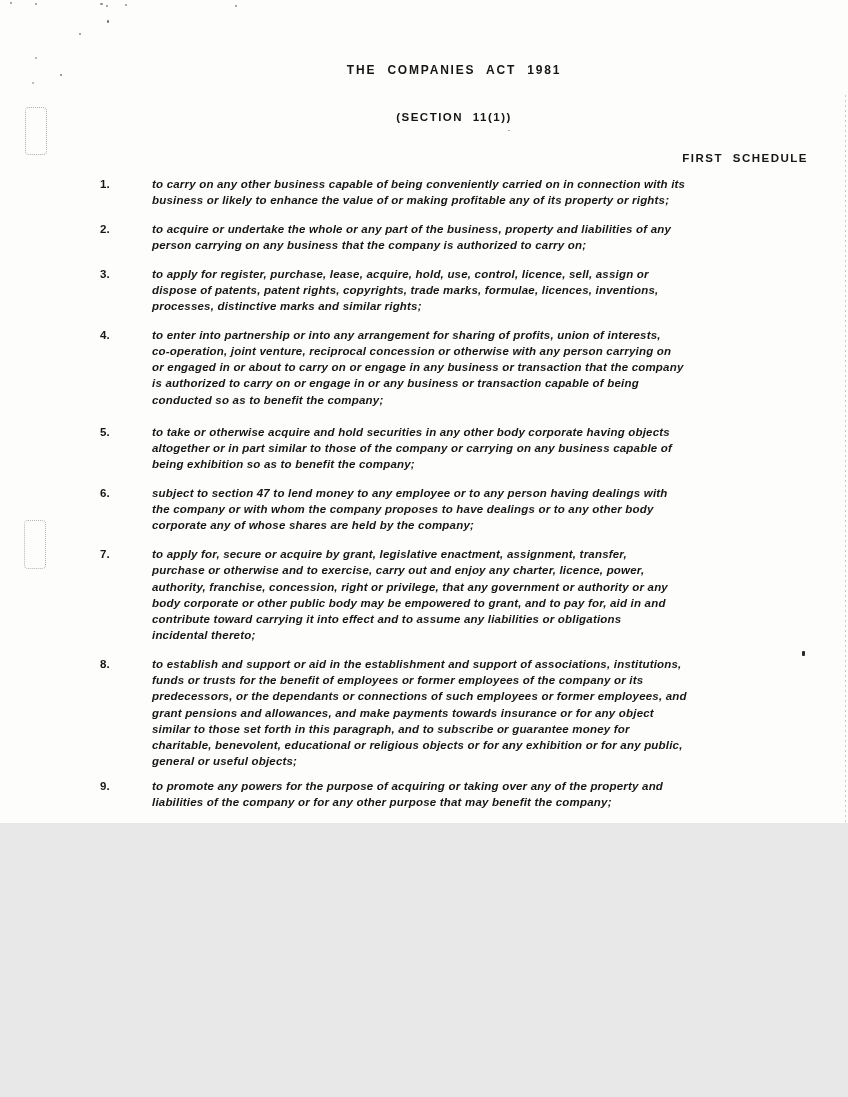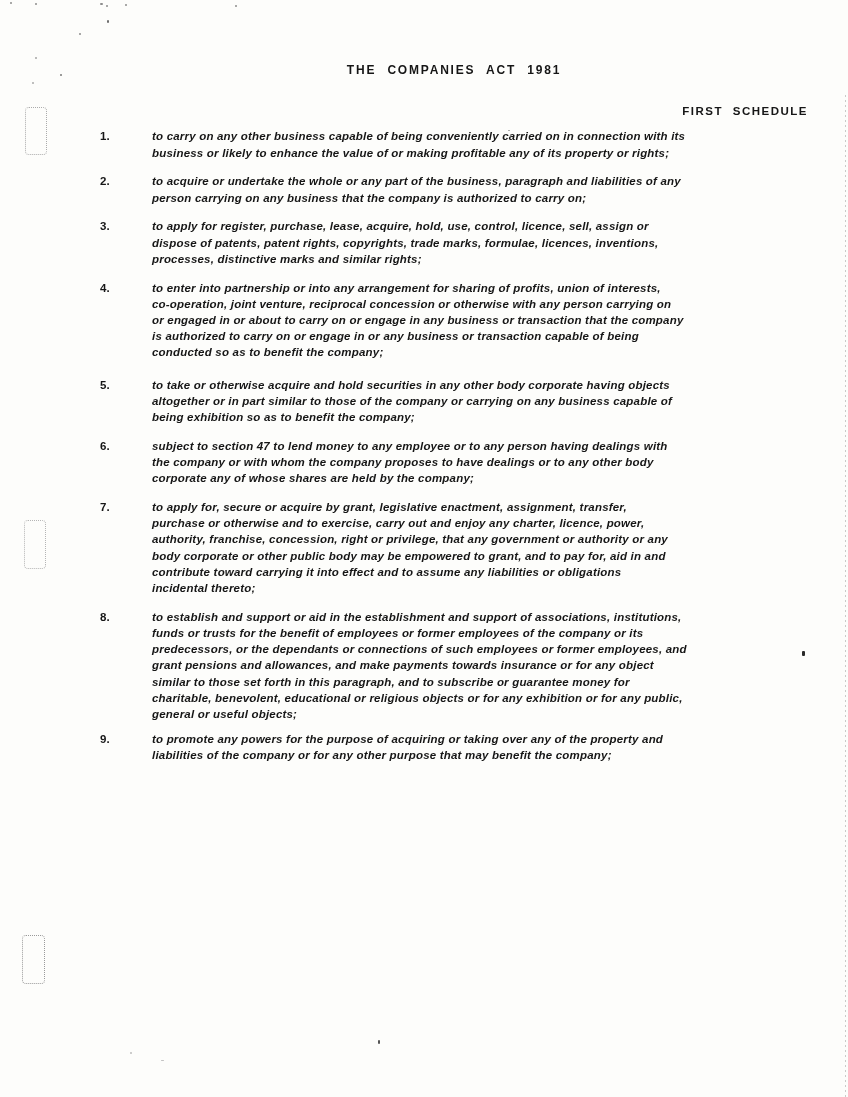--- a/index.html
+++ b/index.html
@@ -1,18 +1,18 @@
 <!DOCTYPE html>
 <html><head>
 <meta charset="utf-8">
 <style>
   html,body{margin:0;padding:0;background:#e8e8e8;}
   .page{
     position:relative;
-    width:848px;height:1097px;
+    width:848px;height:823px;
     background:#fdfdfb;
     overflow:hidden;
     font-family:"Liberation Sans", sans-serif;
     color:#161616;
   }
   .content{
     position:absolute;left:100px;top:0;width:708px;
     padding-top:62px;
     font-size:11.5px;
     font-weight:bold;
@@ -113,36 +113,37 @@
   <div class="speck s13"></div>
   <div class="speck s14"></div>
   <div class="speck s15"></div>
   <div class="speck s16"></div>
   <div class="speck s17"></div>
 
   <div class="content">
 
     <div class="doc-title">THE COMPANIES ACT 1981</div>
 
+    <div class="section-heading">(SECTION 11(1))</div>
 
 
     <div class="schedule-heading">FIRST SCHEDULE</div>
 
 
     <div class="powers-list">
 
       <div class="power-item">
         <div class="power-number">1.</div>
         <div class="power-text">to carry on any other business capable of being conveniently carried on in connection with its
 business or likely to enhance the value of or making profitable any of its property or rights;</div>
       </div>
 
       <div class="power-item">
         <div class="power-number">2.</div>
-        <div class="power-text">to acquire or undertake the whole or any part of the business, paragraph and liabilities of any
+        <div class="power-text">to acquire or undertake the whole or any part of the business, property and liabilities of any
 person carrying on any business that the company is authorized to carry on;</div>
       </div>
 
       <div class="power-item">
         <div class="power-number">3.</div>
         <div class="power-text">to apply for register, purchase, lease, acquire, hold, use, control, licence, sell, assign or
 dispose of patents, patent rights, copyrights, trade marks, formulae, licences, inventions,
 processes, distinctive marks and similar rights;</div>
       </div>
 

